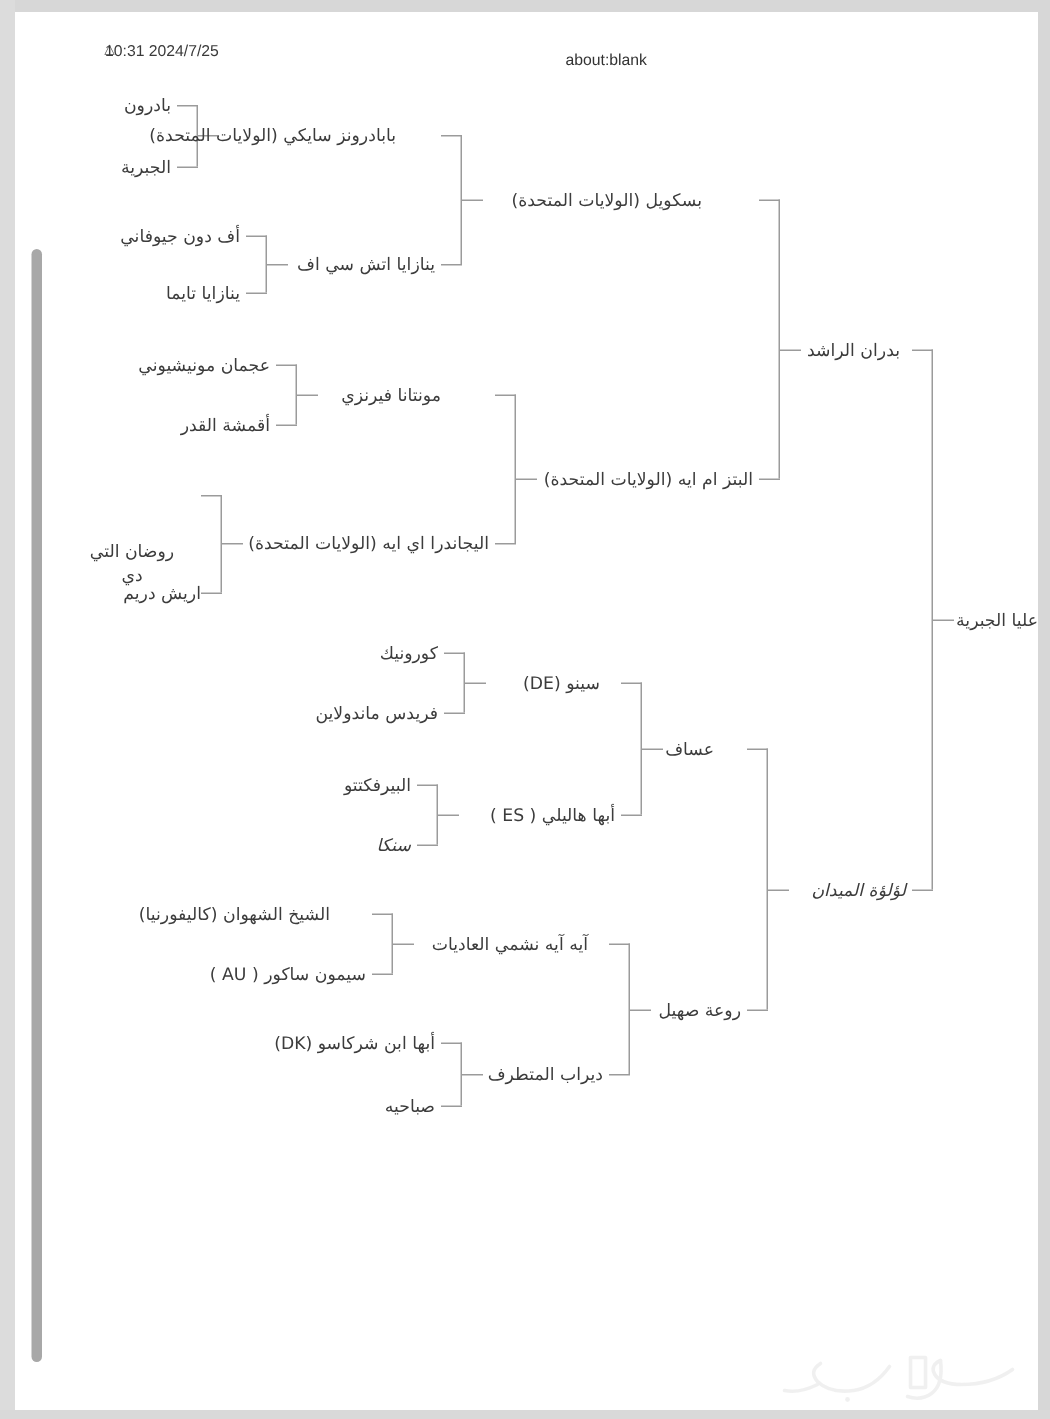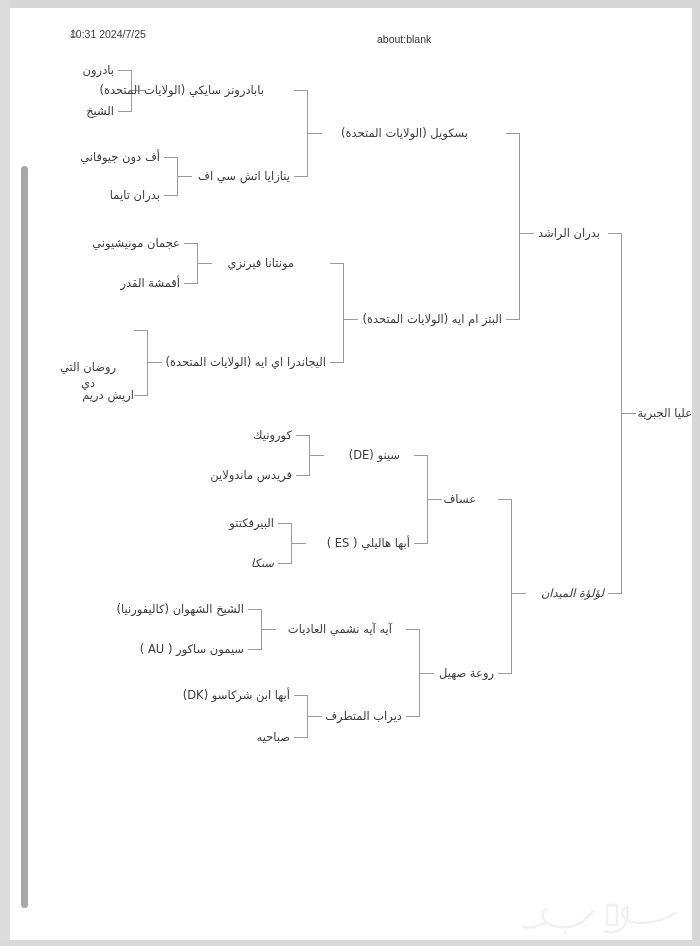--- a/index.html
+++ b/index.html
@@ -96,29 +96,29 @@
         <span class="chrome-url">about:blank</span>
       </div>
     </div>
 
     <div id="scrollbar-track"></div>
     <div id="scrollbar-thumb"></div>
 
     <div id="tree">
 
       <div class="node" style="right:578px;top:55px;">بادرون</div>
-      <div class="node" style="right:578px;top:96px;">الشيخ</div>
+      <div class="node" style="right:578px;top:96px;">الجبرية</div>
       <div class="h" style="right:560px;top:62px;width:14px;"></div>
       <div class="h" style="right:560px;top:103px;width:14px;"></div>
       <div class="v" style="right:560px;top:62px;height:41px;"></div>
       <div class="h" style="right:546px;top:82px;width:14px;"></div>
       <div class="node" style="right:428px;top:75px;">بابادرونز سايكي (الولايات المتحدة)</div>
 
       <div class="node" style="right:532px;top:142px;">أف دون جيوفاني</div>
-      <div class="node" style="right:532px;top:180px;">بدران تايما</div>
+      <div class="node" style="right:532px;top:180px;">ينازايا تايما</div>
       <div class="h" style="right:514px;top:149px;width:14px;"></div>
       <div class="h" style="right:514px;top:187px;width:14px;"></div>
       <div class="v" style="right:514px;top:149px;height:38px;"></div>
       <div class="h" style="right:500px;top:168px;width:14px;"></div>
       <div class="node" style="right:402px;top:161px;">ينازايا اتش سي اف</div>
 
       <div class="h" style="right:384px;top:82px;width:14px;"></div>
       <div class="h" style="right:384px;top:168px;width:14px;"></div>
       <div class="v" style="right:384px;top:82px;height:86px;"></div>
       <div class="h" style="right:370px;top:125px;width:14px;"></div>
@@ -167,21 +167,21 @@
       <div class="v" style="right:400px;top:515px;height:40px;"></div>
       <div class="h" style="right:386px;top:535px;width:14px;"></div>
       <div class="node" style="right:282px;top:528px;">أبها هاليلي ( ES )</div>
 
       <div class="h" style="right:264px;top:447px;width:14px;"></div>
       <div class="h" style="right:264px;top:535px;width:14px;"></div>
       <div class="v" style="right:264px;top:447px;height:88px;"></div>
       <div class="h" style="right:250px;top:491px;width:14px;"></div>
       <div class="node" style="right:216px;top:484px;">عساف</div>
 
-      <div class="node" style="right:448px;top:594px;">الشيخ الشهوان (كاليفورنيا)</div>
+      <div class="node" style="right:472px;top:594px;">الشيخ الشهوان (كاليفورنيا)</div>
       <div class="node" style="right:448px;top:634px;">سيمون ساكور ( AU )</div>
       <div class="h" style="right:430px;top:601px;width:14px;"></div>
       <div class="h" style="right:430px;top:641px;width:14px;"></div>
       <div class="v" style="right:430px;top:601px;height:40px;"></div>
       <div class="h" style="right:416px;top:621px;width:14px;"></div>
       <div class="node" style="right:300px;top:614px;">آيه آيه نشمي العاديات</div>
 
       <div class="node" style="right:402px;top:680px;">أبها ابن شركاسو (DK)</div>
       <div class="node" style="right:402px;top:722px;">صباحيه</div>
       <div class="h" style="right:384px;top:687px;width:14px;"></div>

